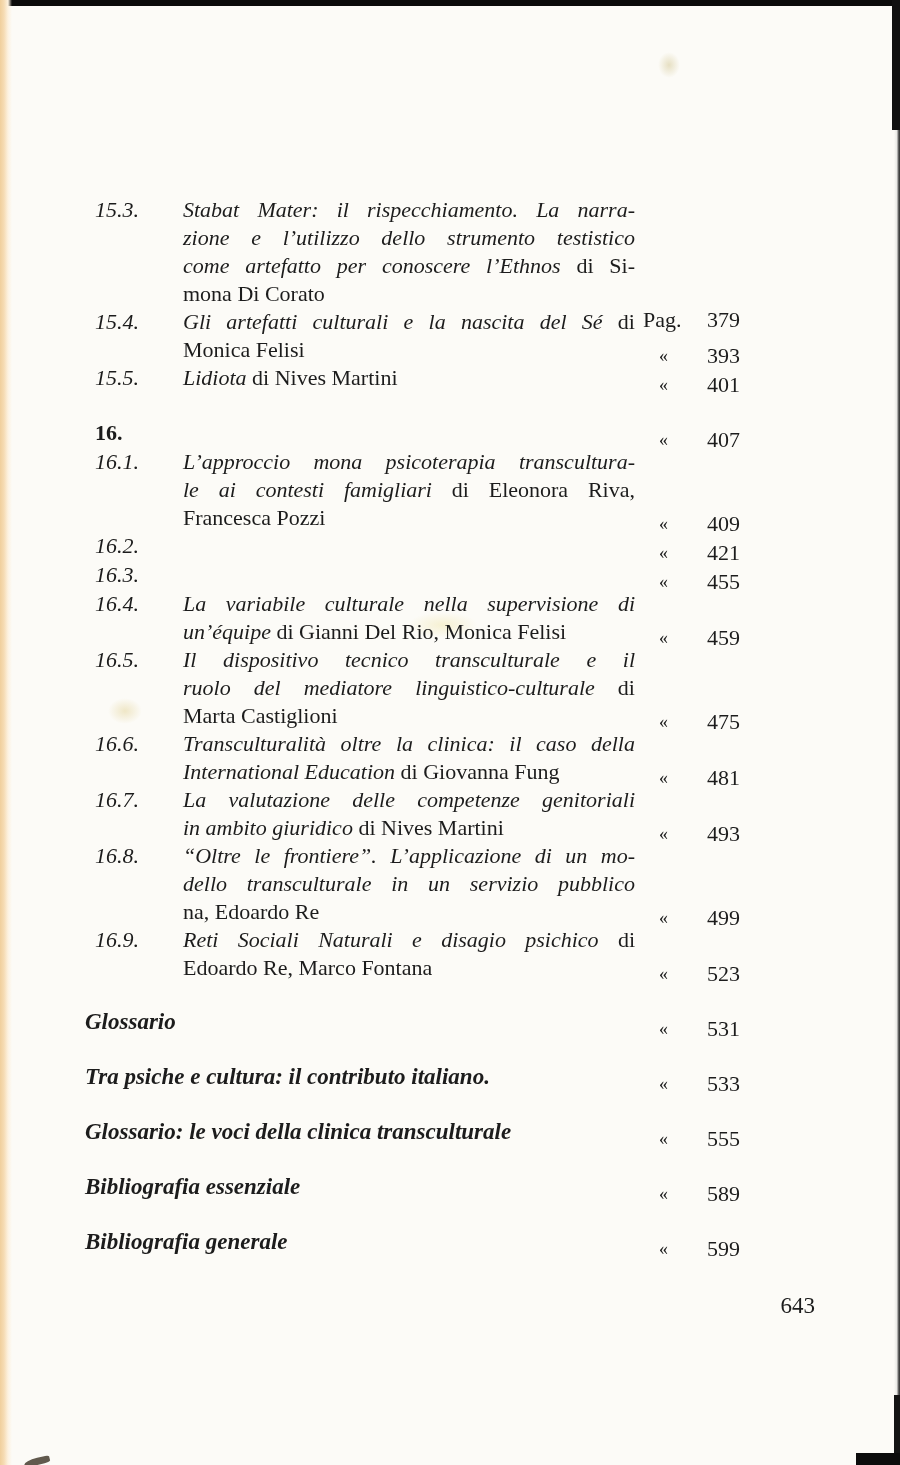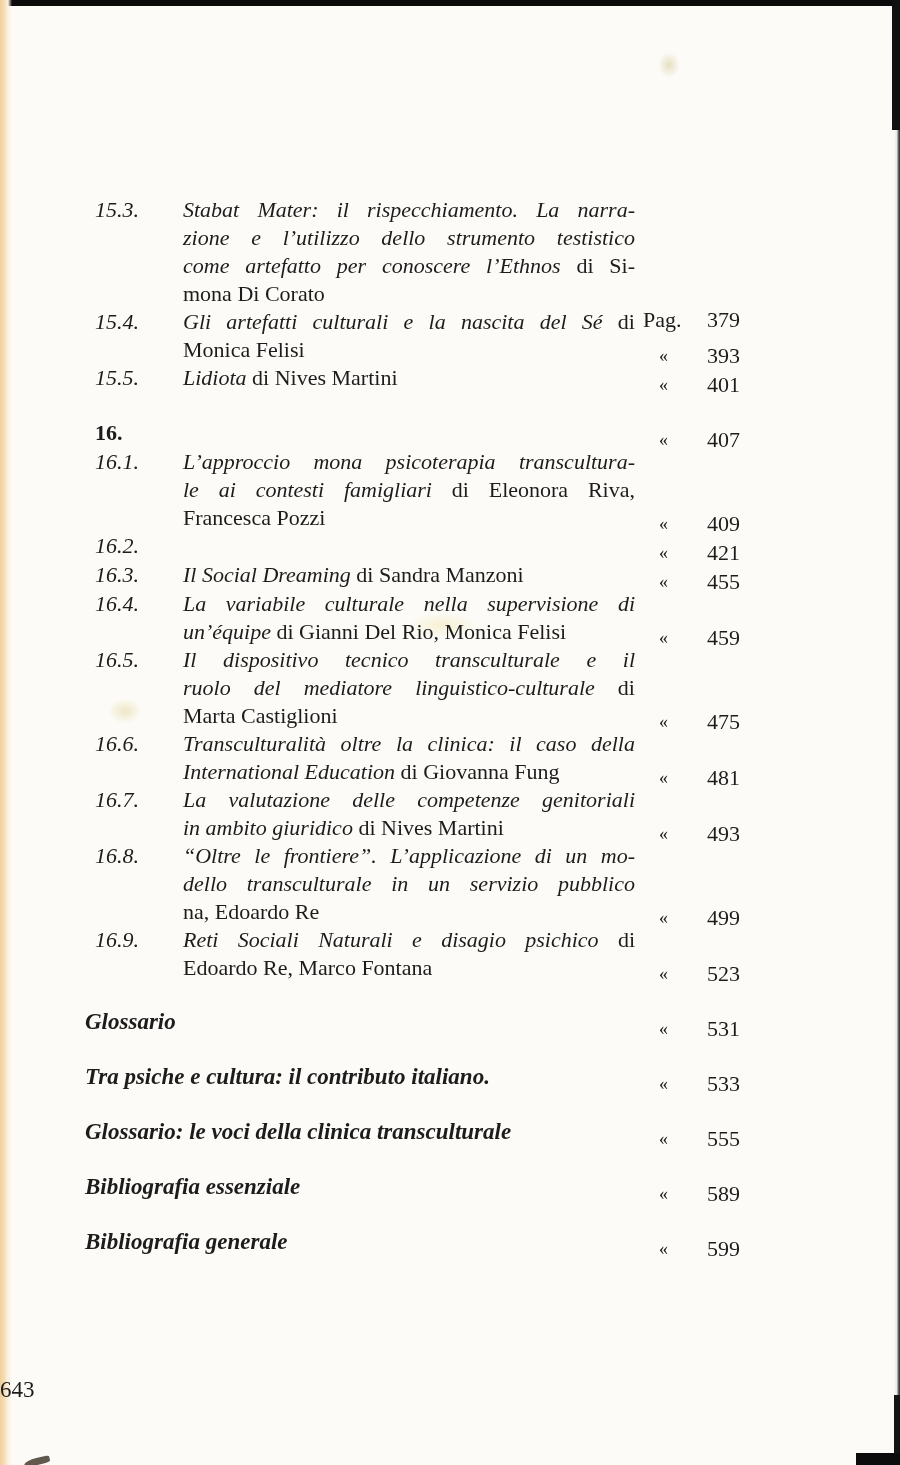--- a/index.html
+++ b/index.html
@@ -45,21 +45,21 @@
     transform:translateY(7px);}
   .row.first .ref{transform:translateY(26px);}
   .ref .mark{font-size:22px;}
   .ref .mark.g{font-size:18px;margin-left:16px;transform:translateY(-1px);}
   
   #backmatter{margin-left:-10px;}
   .bm-row{display:flex;margin-top:26px;font-size:23px;line-height:28px;}
   .bm-row .label{flex:none;max-width:548px;white-space:nowrap;font-weight:700;font-style:italic;}
   .bm-row .ref{align-self:flex-end;}
   
-  #footer{position:absolute;top:1376px;left:0;width:815px;text-align:left;
+  #footer{position:absolute;top:1292px;left:0;width:815px;text-align:right;
     font-size:23px;line-height:28px;}
 </style>
 </head>
 <body>
 
 <div class="scan-top"></div>
 <div class="scan-left"></div>
 <div class="scan-right"></div>
 <div class="scan-right-top"></div>
 <div class="scan-right-bottom"></div>
@@ -126,23 +126,20 @@
       </div>
       <div class="row">
         <div class="num">16.2.</div>
         <div class="ref guill">
           <span class="mark g">«</span>
           <span class="pg">421</span>
         </div>
       </div>
       <div class="row">
         <div class="num">16.3.</div>
-        <div class="title">
-          <div class="line"><span class="seg-i">Il Social Dreaming</span><span class="seg-r"> di Sandra Manzoni</span></div>
-        </div>
         <div class="ref guill">
           <span class="mark g">«</span>
           <span class="pg">455</span>
         </div>
       </div>
       <div class="row">
         <div class="num">16.4.</div>
         <div class="title">
           <div class="line just"><span class="seg-i">La variabile culturale nella supervisione di</span></div>
           <div class="line"><span class="seg-i">un’équipe</span><span class="seg-r"> di Gianni Del Rio, Monica Felisi</span></div>

